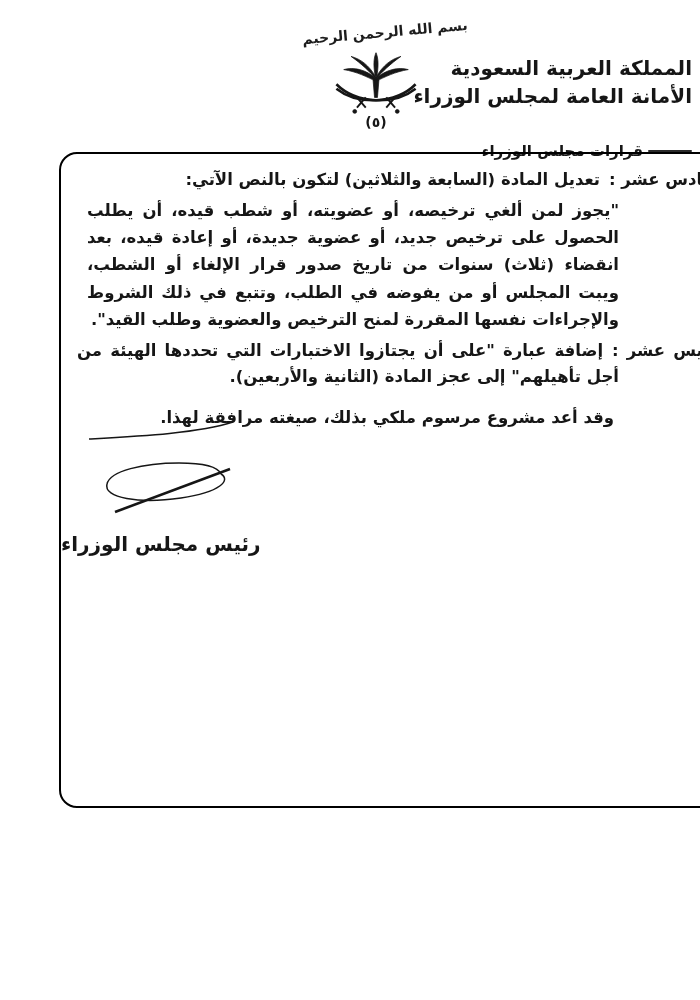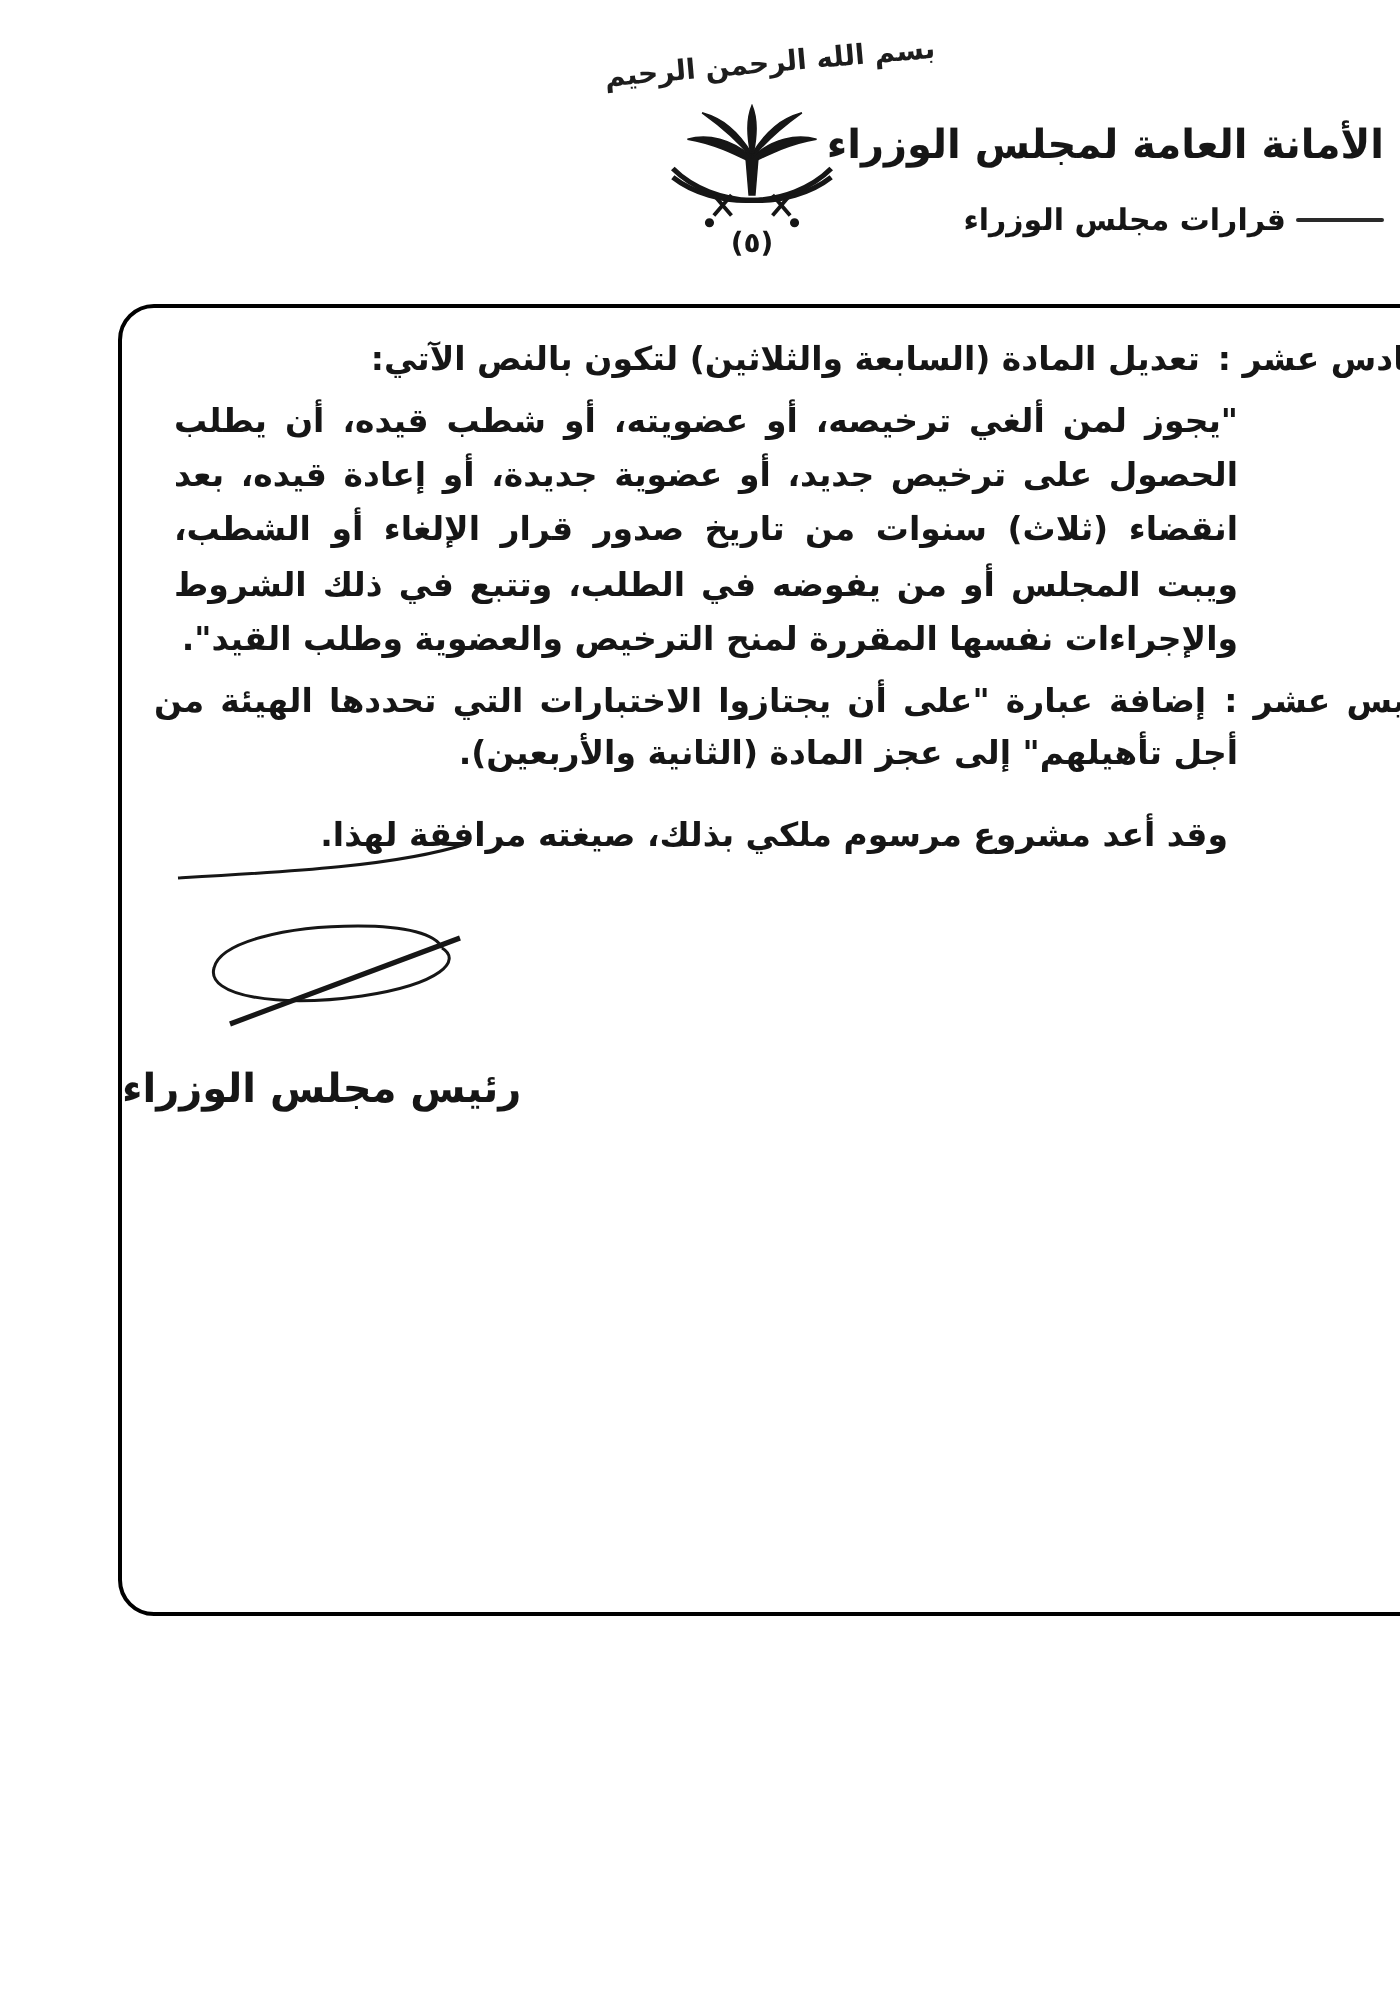--- a/index.html
+++ b/index.html
@@ -20,21 +20,21 @@
   .emblem { position:absolute; top:52px; left:328px; width:96px; height:66px; }
   .page-number {
     position:absolute; top:114px; left:328px; width:96px;
     text-align:center; font-weight:bold; font-size:14px;
   }
 
   
   .letterhead { position:absolute; top:56px; right:8px; text-align:right; direction:rtl; }
   .lh-kingdom    { font-size:20px; font-weight:bold; white-space:nowrap; }
   .lh-secretariat{ font-size:20px; font-weight:bold; margin-top:4px; white-space:nowrap; }
-  .lh-series-row { margin-top:17px; display:flex; direction:rtl; align-items:center; gap:5px; justify-content:flex-start; }
+  .lh-series-row { margin-top:34px; display:flex; direction:rtl; align-items:center; gap:5px; justify-content:flex-start; }
   .lh-series     { font-size:15px; font-weight:bold; white-space:nowrap; }
   .series-dash   { width:44px; height:2px; background:#2a2a2a; border-radius:1px; }
 
   
   .decree-box {
     position:absolute; left:59px; top:152px; width:674px; height:656px;
     border:2px solid #000000; border-radius:18px; box-sizing:border-box;
     direction:rtl; padding:13px 12px 0 16px; font-weight:bold;
   }
   .clause   { font-size:16.5px; line-height:1.62; text-align:justify; }
@@ -73,20 +73,21 @@
     <path class="ink" stroke-width="3.5" d="M114 50 C86 72 34 72 6 44"></path>
     <path class="ink" stroke-width="2.6" d="M46 62 L34 76 M34 62 L46 76"></path>
     <path class="ink" stroke-width="2.6" d="M74 62 L86 76 M86 62 L74 76"></path>
     <circle class="fill" cx="31" cy="81" r="2.6"></circle>
     <circle class="fill" cx="89" cy="81" r="2.6"></circle>
   </svg>
 
   <div class="page-number">(٥)</div>
 
   <div class="letterhead">
+    <div class="lh-kingdom">المملكة العربية السعودية</div>
     <div class="lh-secretariat">الأمانة العامة لمجلس الوزراء</div>
     <div class="lh-series-row">
       <span class="series-dash"></span>
       <span class="lh-series">قرارات مجلس الوزراء</span>
     </div>
   </div>
 
   <div class="decree-box">
 
     <p class="clause hang" style="margin:0;">

